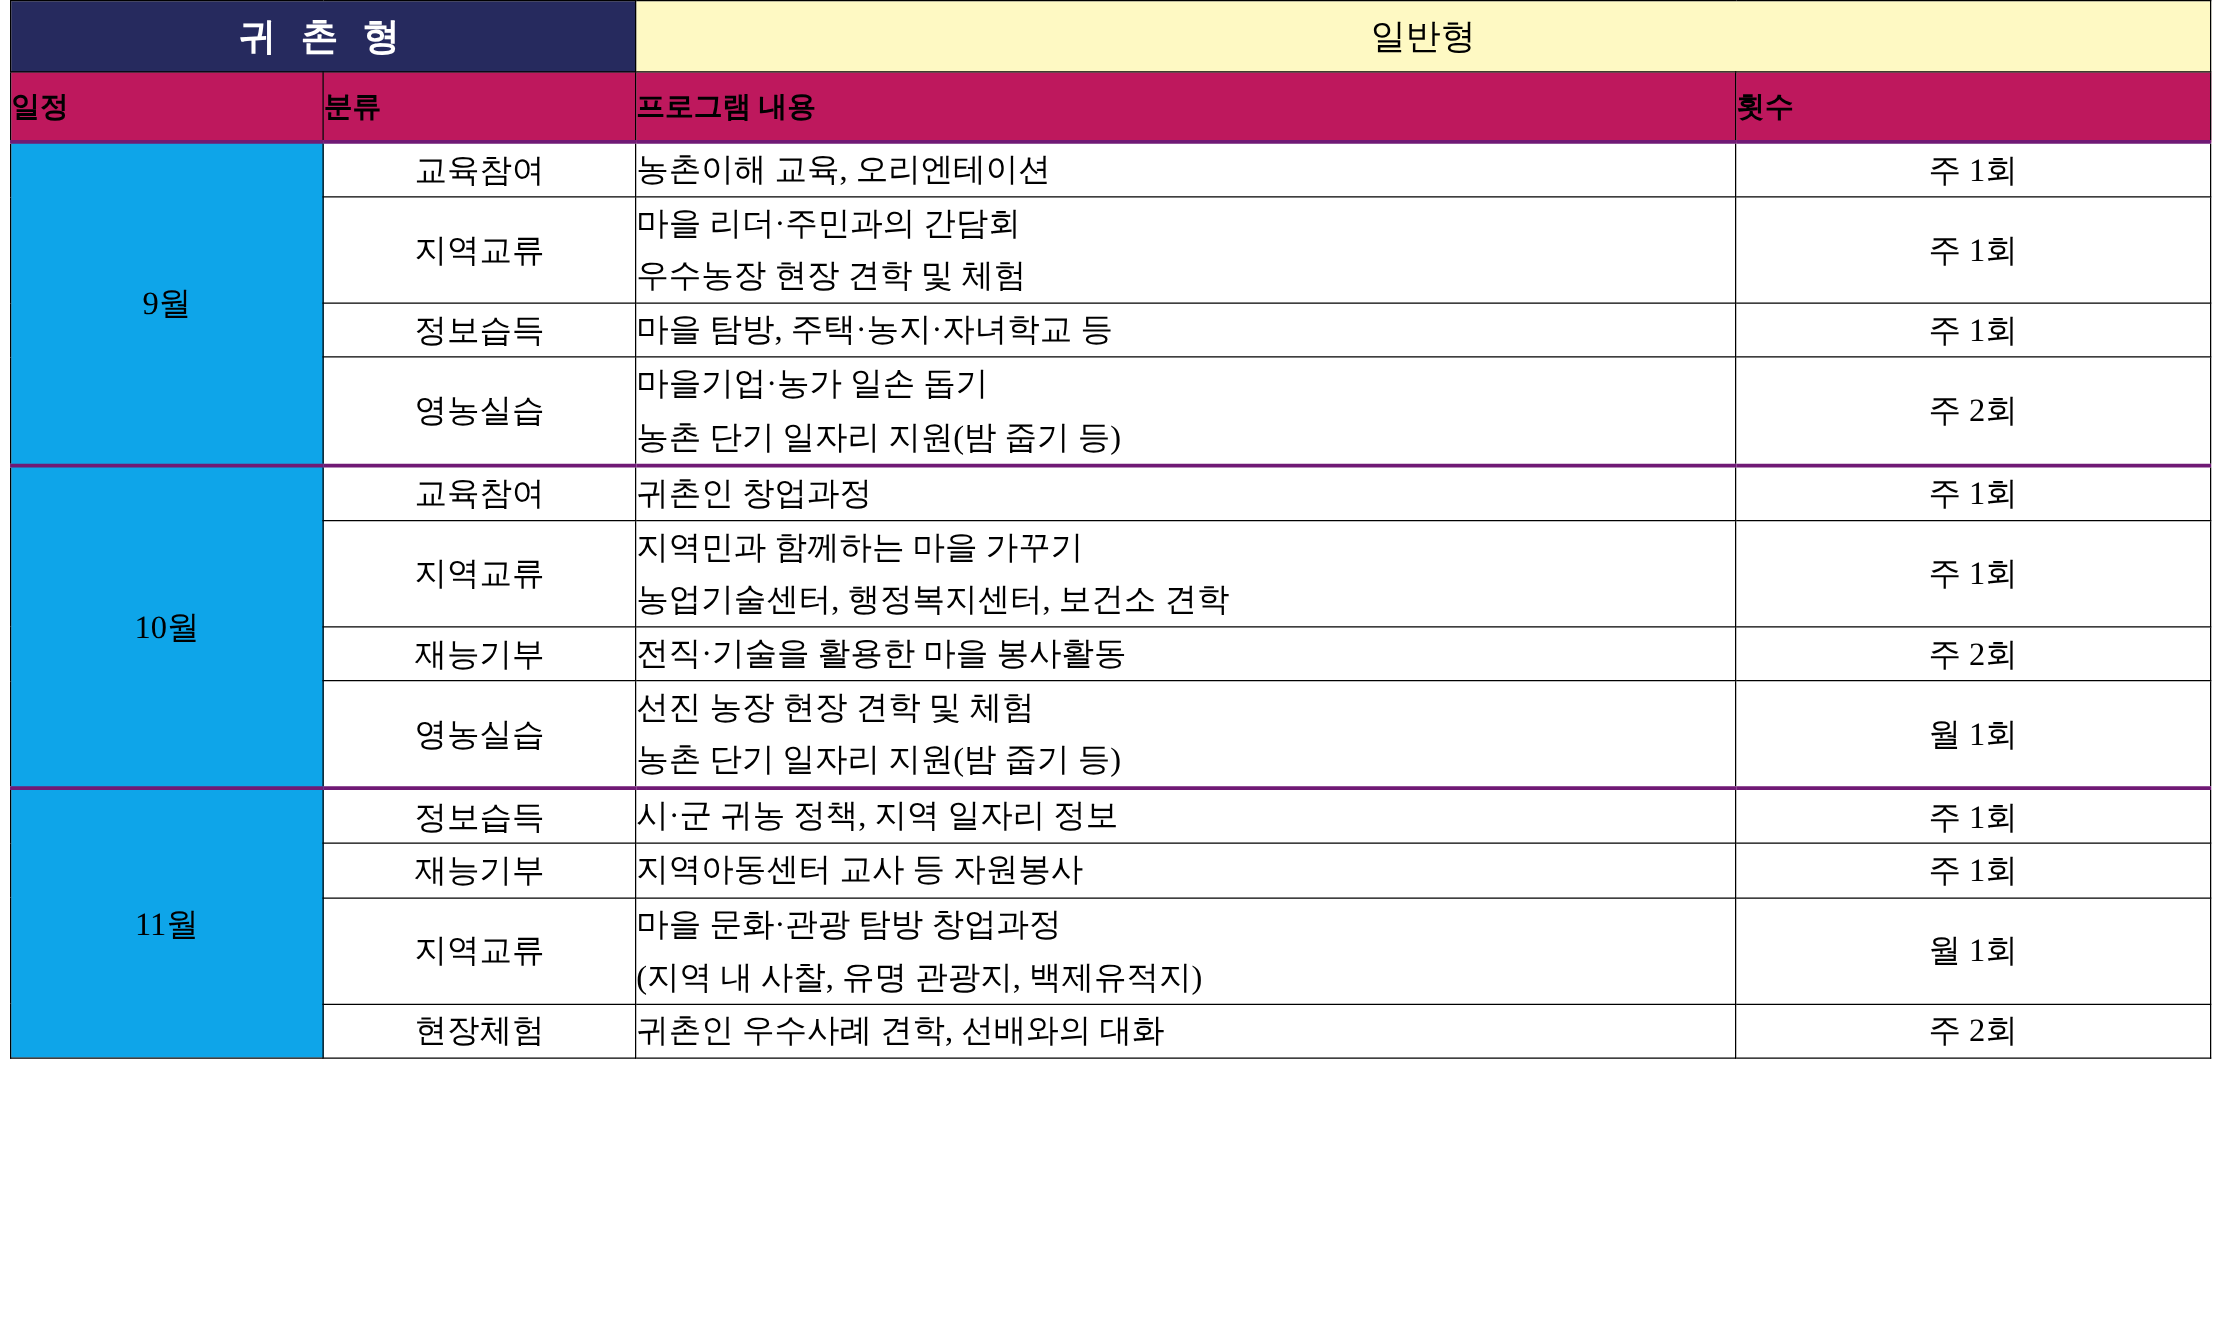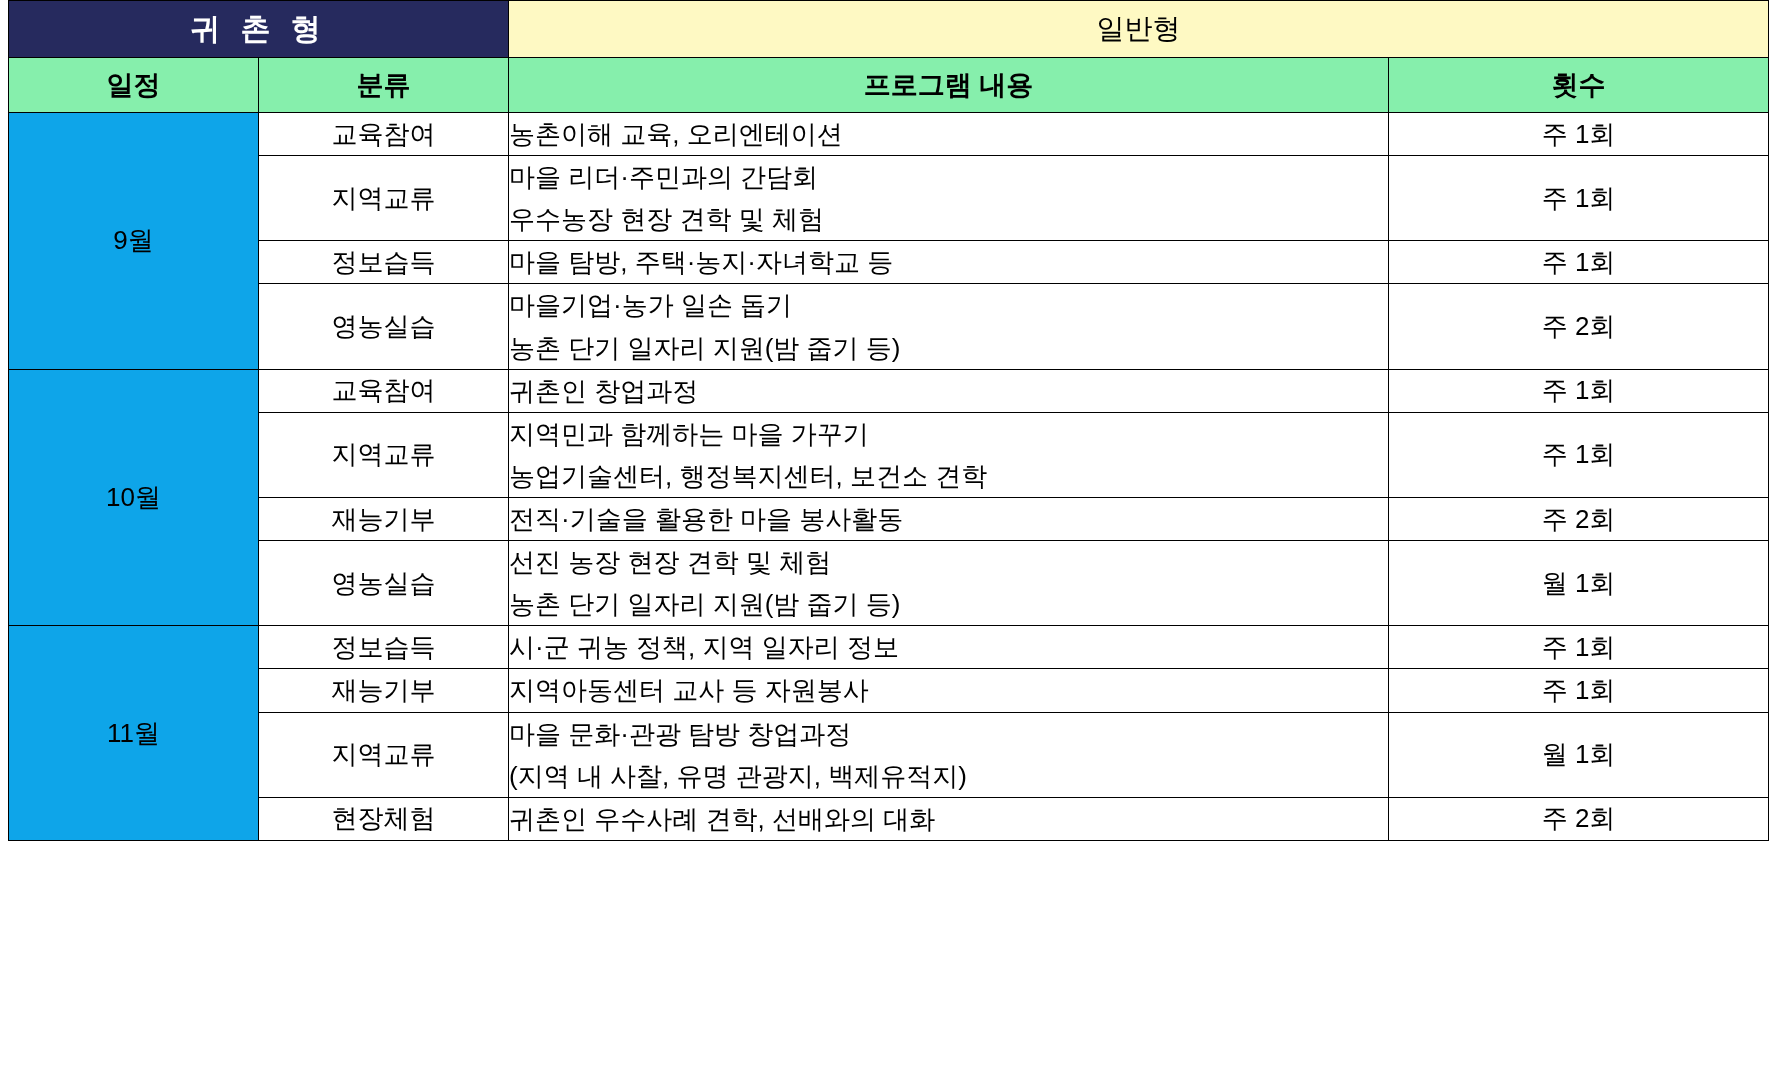--- a/index.html
+++ b/index.html
@@ -13,20 +13,21 @@
     font-family: "Liberation Sans", "DejaVu Sans", sans-serif;
     color: #000000;
     overflow: hidden;
   }
 
   .sheet {
     box-sizing: border-box;
     width: 1776px;
     height: 1070px;
     padding: 0 8px;
+    font-family: Liberation Serif, serif;
   }
 
   table.program-table {
     border-collapse: collapse;
     table-layout: fixed;
     width: 1760px;
     margin: 0;
   }
 
   table.program-table td,
@@ -56,25 +57,24 @@
     text-align: center;
     font-size: 28px;
     padding-left: 14px;
     height: 56px;
     background: #fef9c3;
     border-left: none;
   }
 
   
   .head-cell {
-    text-align: center;
-    font-size: 27px;
+    font-size: 23px;
     font-weight: bold;
     height: 54px;
-    background: #86efac;
+    background: #be185d;
   }
 
   
   .month-cell {
     text-align: center;
     font-size: 26px;
     background: #0ea5e9;
   }
   .type-cell {
     text-align: center;
@@ -94,21 +94,21 @@
   .count-cell {
     text-align: center;
     font-size: 26px;
     border-top: 1px dotted #555555;
     border-bottom: 1px dotted #555555;
     margin-left: 48px;
   }
 
   
   tr.group-start > td {
-    border-top: 1px solid #701a75;
+    border-top: 3px solid #701a75;
   }
   tr.group-end > td {
     border-bottom: 1px solid #000000;
   }
   
 
   .line {
     display: block;
     white-space: nowrap;
   }

